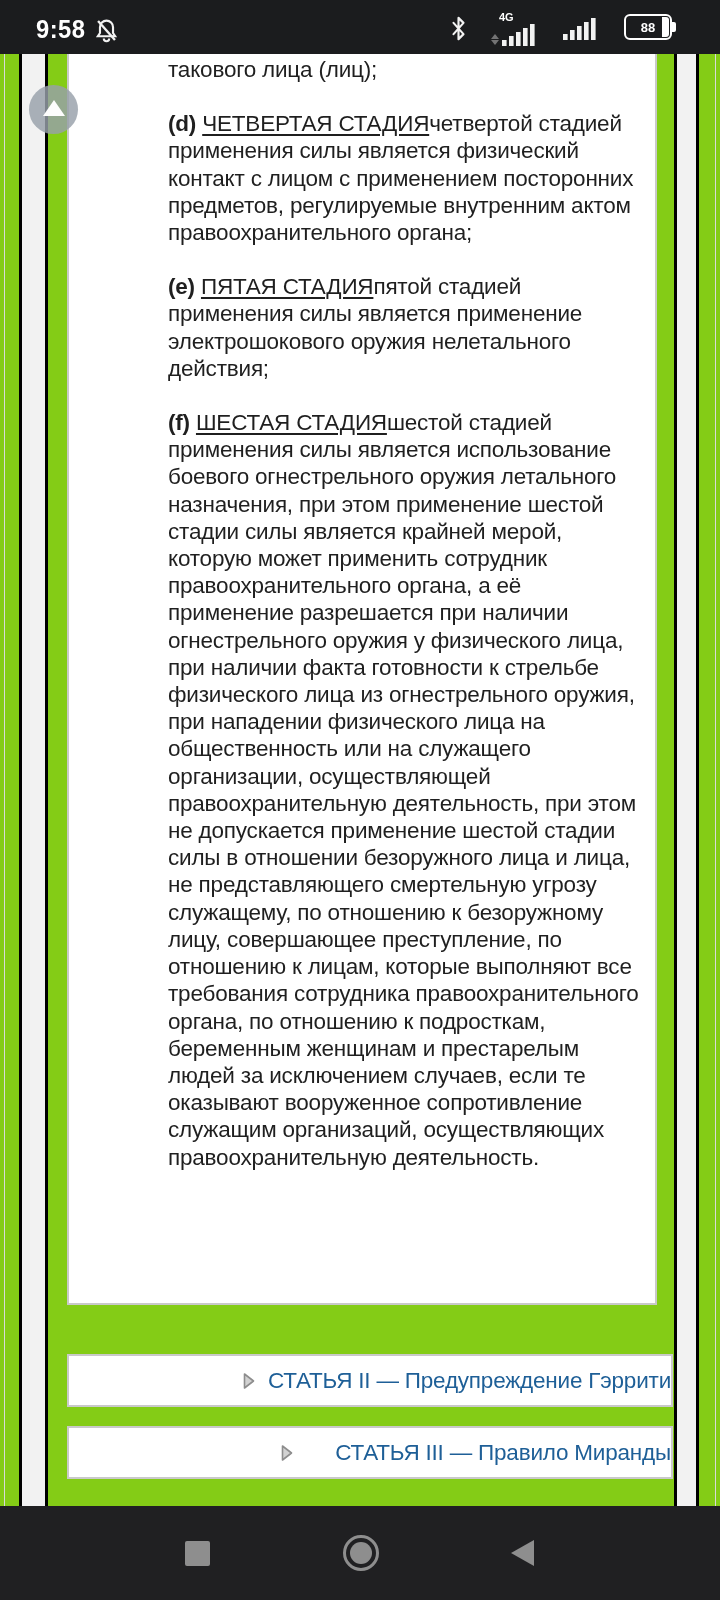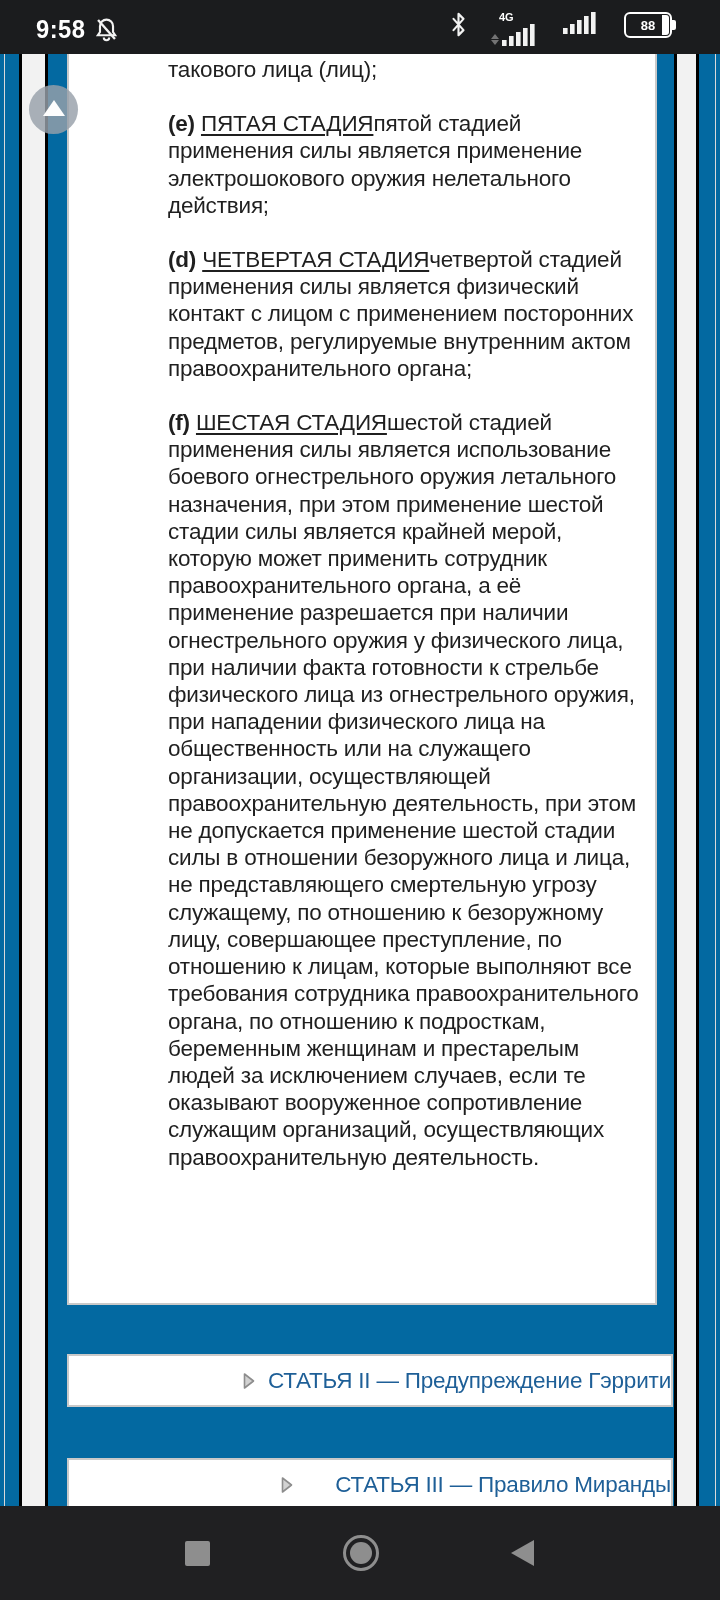--- a/index.html
+++ b/index.html
@@ -9,39 +9,39 @@
     font-family:"Liberation Sans","DejaVu Sans",sans-serif;
     -webkit-font-smoothing:antialiased;
   }
   
   .status-bar{
     position:absolute;left:0;top:0;width:720px;height:54px;
     background:#1b1c1e;color:#fff;
     display:flex;align-items:center;justify-content:space-between;
     box-sizing:border-box;padding:4px 48px 0 36px;
   }
-  .sb-left{display:flex;align-items:center;gap:5px;}
+  .sb-left{display:flex;align-items:flex-end;gap:5px;}
   .sb-time{font-size:25px;font-weight:bold;letter-spacing:0.5px;transform:scaleX(.95);transform-origin:left center;}
-  .sb-right{display:flex;align-items:flex-start;gap:25px;}
+  .sb-right{display:flex;align-items:center;gap:25px;}
   .sim-cluster{display:flex;flex-direction:column;align-items:flex-start;line-height:1;}
   .net-label{font-size:11px;font-weight:bold;margin-left:8px;margin-bottom:1px;}
   .sim-row{display:flex;align-items:flex-end;gap:2px;}
   .activity{display:flex;flex-direction:column;gap:1px;margin-right:1px;margin-bottom:1px;opacity:.55;}
   .activity i{display:block;width:0;height:0;border-left:4px solid transparent;border-right:4px solid transparent;}
   .act-up{border-bottom:5px solid #bbb;}
   .act-down{border-top:5px solid #bbb;}
   .battery{position:relative;width:44px;height:22px;border:2px solid #fff;border-radius:6px;
     display:flex;align-items:center;justify-content:center;margin-bottom:4px;}
   .battery .lvl{font-size:13px;font-weight:bold;letter-spacing:0;}
   .battery .fill{position:absolute;right:1px;top:1px;bottom:1px;width:7px;background:#fff;border-radius:0 3px 3px 0;}
   .battery .nub{position:absolute;right:-6px;top:50%;transform:translateY(-50%);width:4px;height:10px;background:#fff;border-radius:0 2px 2px 0;}
   
   .content{
     position:absolute;left:0;top:54px;width:720px;height:1452px;
-    background:#0369a1;overflow:hidden;
+    background:#84cc16;overflow:hidden;
   }
   .vline{position:absolute;top:0;bottom:0;}
   .vl-faint{width:1px;background:#d9d9d9;}
   .vl-black{width:3px;background:#000;}
   .vl-strip{background:#f2f2f2;}
   .doc-cell{
     position:absolute;left:67px;top:0;width:586px;height:1249px;
     box-sizing:content-box;
     border-left:2px solid #c9c9c9;border-right:2px solid #c9c9c9;border-bottom:2px solid #c9c9c9;
     overflow:hidden;background:#fff;
@@ -54,21 +54,21 @@
   .p-marker{font-weight:bold;}
   .p-title{text-decoration:underline;text-decoration-thickness:2px;text-underline-offset:3px;}
   .section-box{
     position:absolute;left:67px;width:582px;height:49px;
     border:2px solid #c9c9c9;background:#fff;
     display:flex;align-items:center;padding-left:20px;box-sizing:content-box;
     cursor:pointer;
     justify-content:flex-end;
   }
   .sec-2{top:1300px;}
-  .sec-3{top:1404px;gap:29px;}
+  .sec-3{top:1372px;gap:29px;}
   .sec-tri{flex:0 0 auto;margin-right:13px;display:block;}
   .sec-label{font-size:22.5px;letter-spacing:-0.2px;color:#1e5f97;white-space:nowrap;}
   .scroll-top{
     position:absolute;left:29px;top:31px;width:49px;height:49px;border-radius:50%;
     background:rgba(151,160,170,0.82);border:none;padding:0;cursor:pointer;
     display:flex;align-items:center;justify-content:center;z-index:20;
   }
   .scroll-top .up-tri{width:0;height:0;border-left:11px solid transparent;border-right:11px solid transparent;border-bottom:16px solid #fdfdfd;margin-top:-3px;}
   
   .nav-bar{
@@ -141,22 +141,22 @@
   <div class="vline vl-strip" style="left:22px;width:23px;"></div>
   <div class="vline vl-black" style="left:45px;"></div>
   <div class="vline vl-black" style="left:674px;"></div>
   <div class="vline vl-strip" style="left:677px;width:19px;"></div>
   <div class="vline vl-black" style="left:696px;"></div>
   <div class="vline vl-faint" style="left:715px;"></div>
 
   <div class="doc-cell">
     <div class="doc-text">
       <p>такового лица (лиц);</p>
+      <p><span class="p-marker">(d)</span> <span class="p-title">ЧЕТВЕРТАЯ СТАДИЯ</span><span>четвертой стадией применения силы является физический контакт с лицом с применением посторонних предметов, регулируемые внутренним актом правоохранительного органа;</span></p>
       <p><span class="p-marker">(e)</span> <span class="p-title">ПЯТАЯ СТАДИЯ</span><span>пятой стадией применения силы является применение электрошокового оружия нелетального действия;</span></p>
-      <p><span class="p-marker">(d)</span> <span class="p-title">ЧЕТВЕРТАЯ СТАДИЯ</span><span>четвертой стадией применения силы является физический контакт с лицом с применением посторонних предметов, регулируемые внутренним актом правоохранительного органа;</span></p>
       <p><span class="p-marker">(f)</span> <span class="p-title">ШЕСТАЯ СТАДИЯ</span><span>шестой стадией применения силы является использование боевого огнестрельного оружия летального назначения, при этом применение шестой стадии силы является крайней мерой, которую может применить сотрудник правоохранительного органа, а её применение разрешается при наличии огнестрельного оружия у физического лица, при наличии факта готовности к стрельбе физического лица из огнестрельного оружия, при нападении физического лица на общественность или на служащего организации, осуществляющей правоохранительную деятельность, при этом не допускается применение шестой стадии силы в отношении безоружного лица и лица, не представляющего смертельную угрозу служащему, по отношению к безоружному лицу, совершающее преступление, по отношению к лицам, которые выполняют все требования сотрудника правоохранительного органа, по отношению к подросткам, беременным женщинам и престарелым людей за исключением случаев, если те оказывают вооруженное сопротивление служащим организаций, осуществляющих правоохранительную деятельность.</span></p>
     </div>
   </div>
 
   <div class="section-box sec-2">
     <svg class="sec-tri" width="12" height="18" viewBox="0 0 12 18">
       <path d="M1.5 2 L10.5 9 L1.5 16 Z" fill="#d2d2d2" stroke="#8d8d8d" stroke-width="1.6" stroke-linejoin="round"></path>
     </svg>
     <span class="sec-label">СТАТЬЯ II — Предупреждение Гэррити</span>
   </div>

